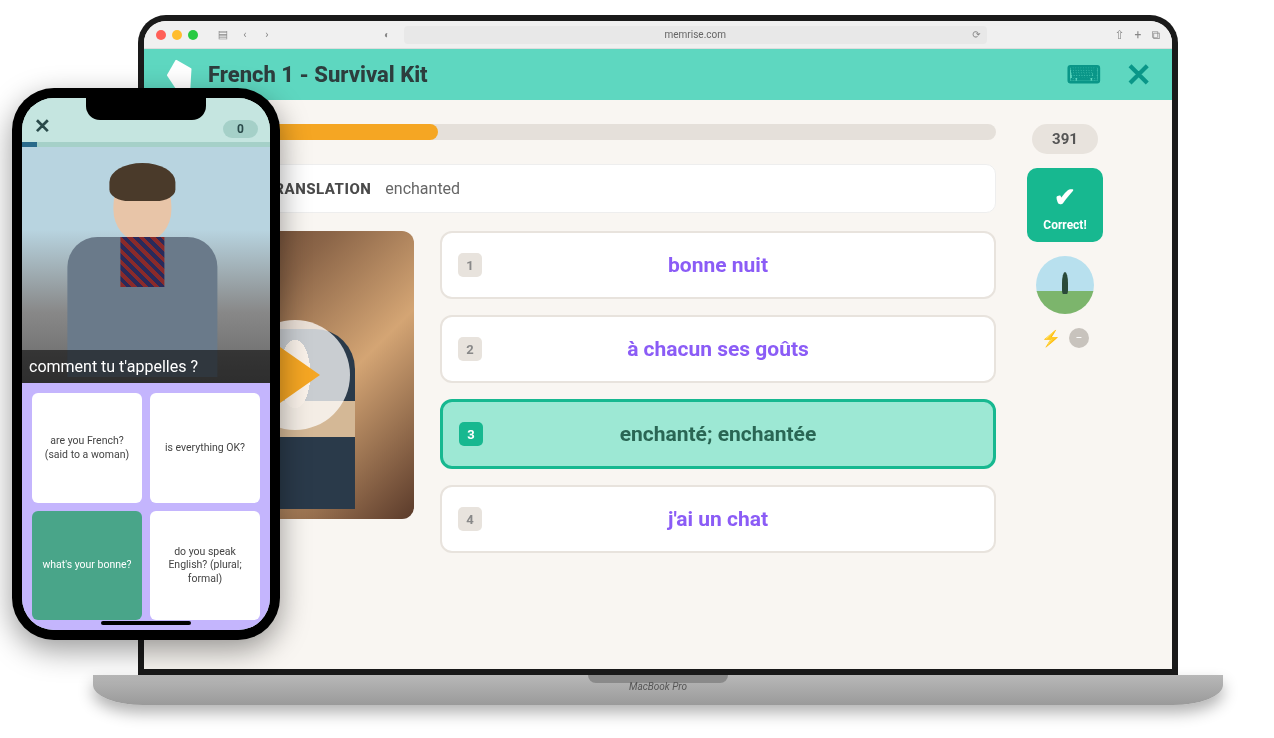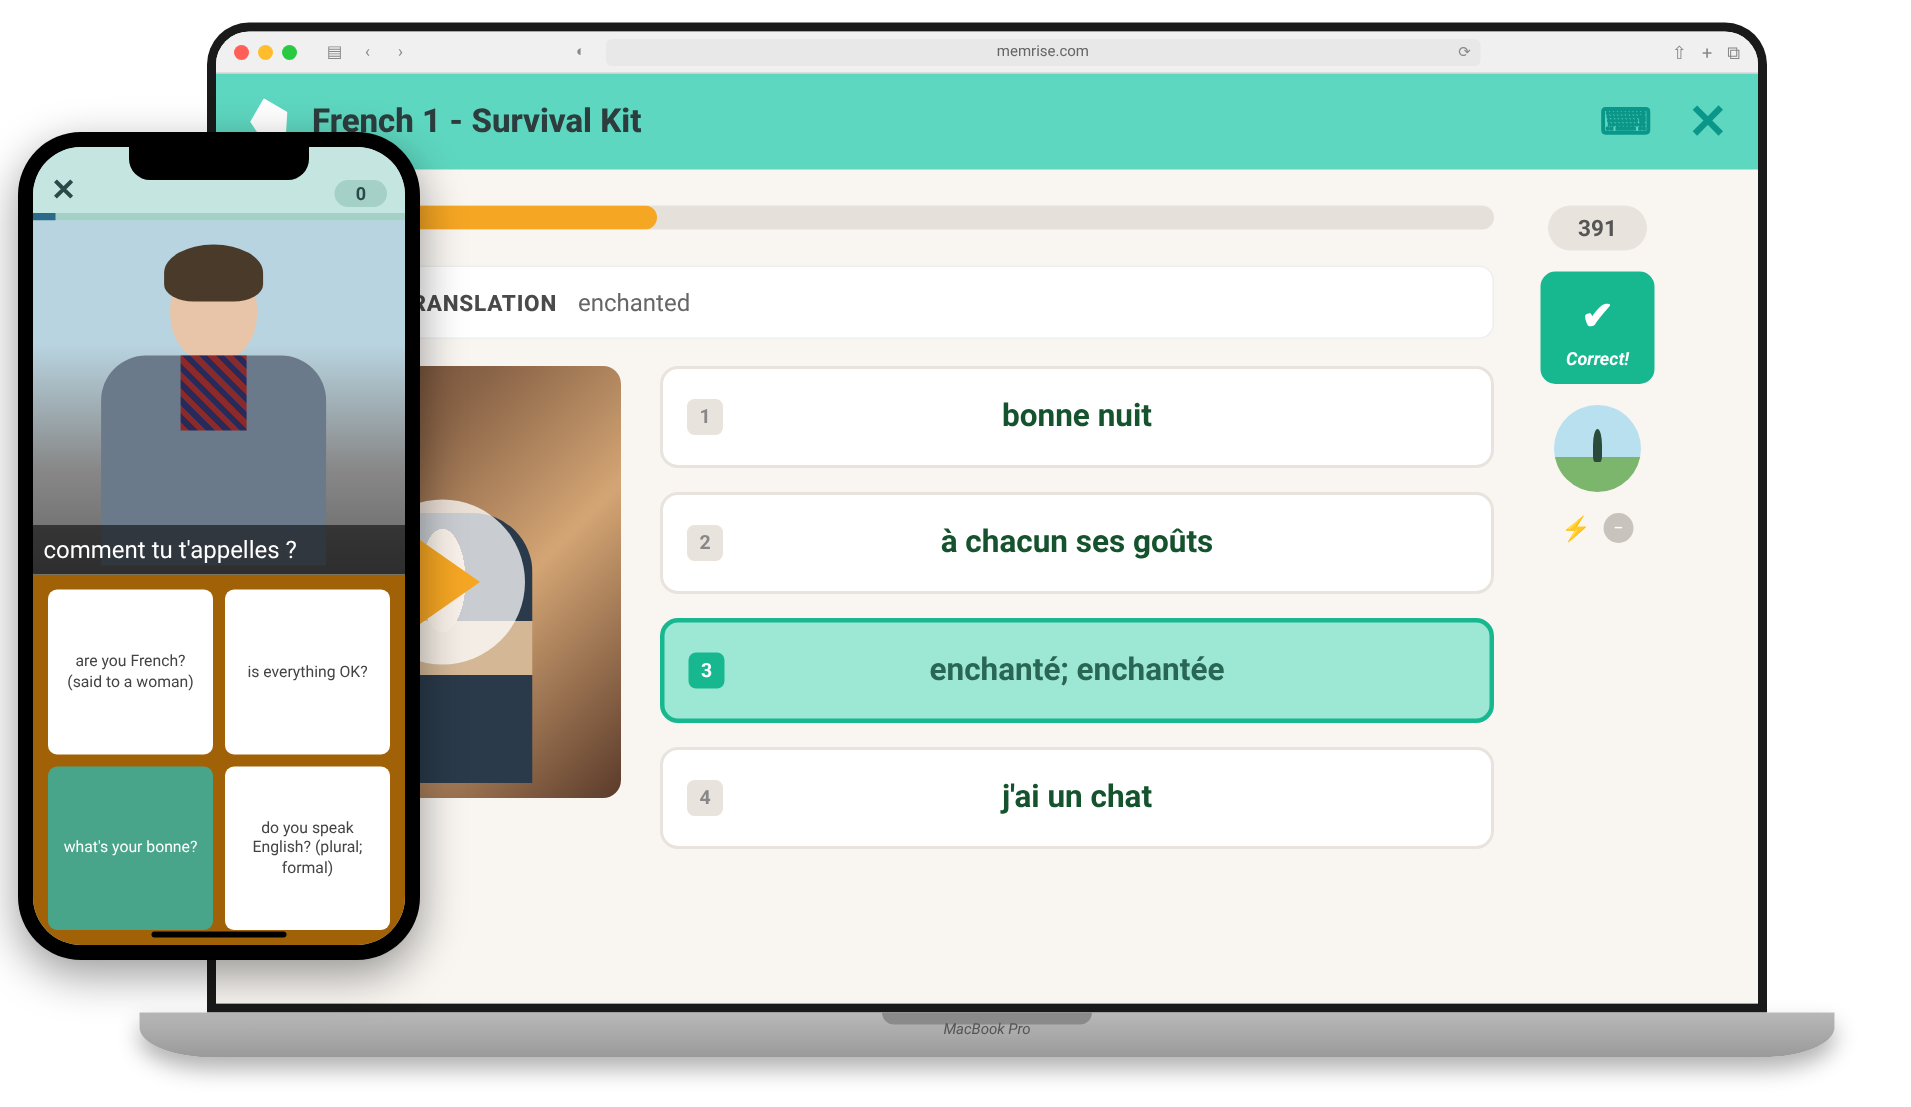--- a/index.html
+++ b/index.html
@@ -99,21 +99,21 @@
     .safari-right { display: flex; gap: 10px; color: #888; font-size: 12px; }
     
     
     .app {
       flex: 1;
       background: #f9f6f2;
       display: flex;
       flex-direction: column;
     }
     .app-header {
-      height: 64px;
+      height: 51px;
       background: #5ed7c0;
       display: flex;
       align-items: center;
       padding: 16px 20px;
     }
     .app-logo {
       width: 32px; height: 32px;
       background: #fff;
       clip-path: polygon(50% 0%, 90% 40%, 70% 100%, 30% 100%, 10% 40%);
       transform: rotate(-15deg);
@@ -245,35 +245,35 @@
     }
     .option.correct .opt-num {
       background: #17b890;
       color: #fff;
     }
     .opt-text {
       flex: 1;
       text-align: center;
       font-size: 21px;
       font-weight: 700;
-      color: #14532d;
+      color: #8b5cf6;
     }
     .option.correct .opt-text { color: #2a6654; }
     
     
     .correct-card {
       width: 76px;
       background: #17b890;
       border-radius: 10px;
       padding: 14px 6px 10px;
       text-align: center;
       color: #fff;
     }
     .check-mark { font-size: 26px; font-weight: bold; }
-    .correct-text { font-size: 12px; font-weight: 700; margin-top: 6px; font-style: italic; }
+    .correct-text { font-size: 12px; font-weight: 700; margin-top: 6px; }
     .avatar-circle {
       width: 58px; height: 58px;
       border-radius: 50%;
       background: linear-gradient(#b8e0ee 0%, #b8e0ee 60%, #7cb56c 60%);
       position: relative;
     }
     .avatar-circle::after {
       content: '';
       position: absolute;
       left: 50%; top: 28%;
@@ -397,21 +397,21 @@
       position: absolute;
       bottom: 0; left: 0; right: 0;
       background: rgba(0,0,0,0.55);
       color: #fff;
       text-align: left;
       padding: 7px;
       font-size: 16px;
     }
     .phone-options {
       flex: 1;
-      background: #a16207;
+      background: #c4b5fd;
       padding: 10px;
       display: grid;
       grid-template-columns: 1fr 1fr;
       grid-template-rows: 1fr 1fr;
       gap: 8px;
     }
     .phone-opt {
       background: #fff;
       border-radius: 6px;
       display: flex;

